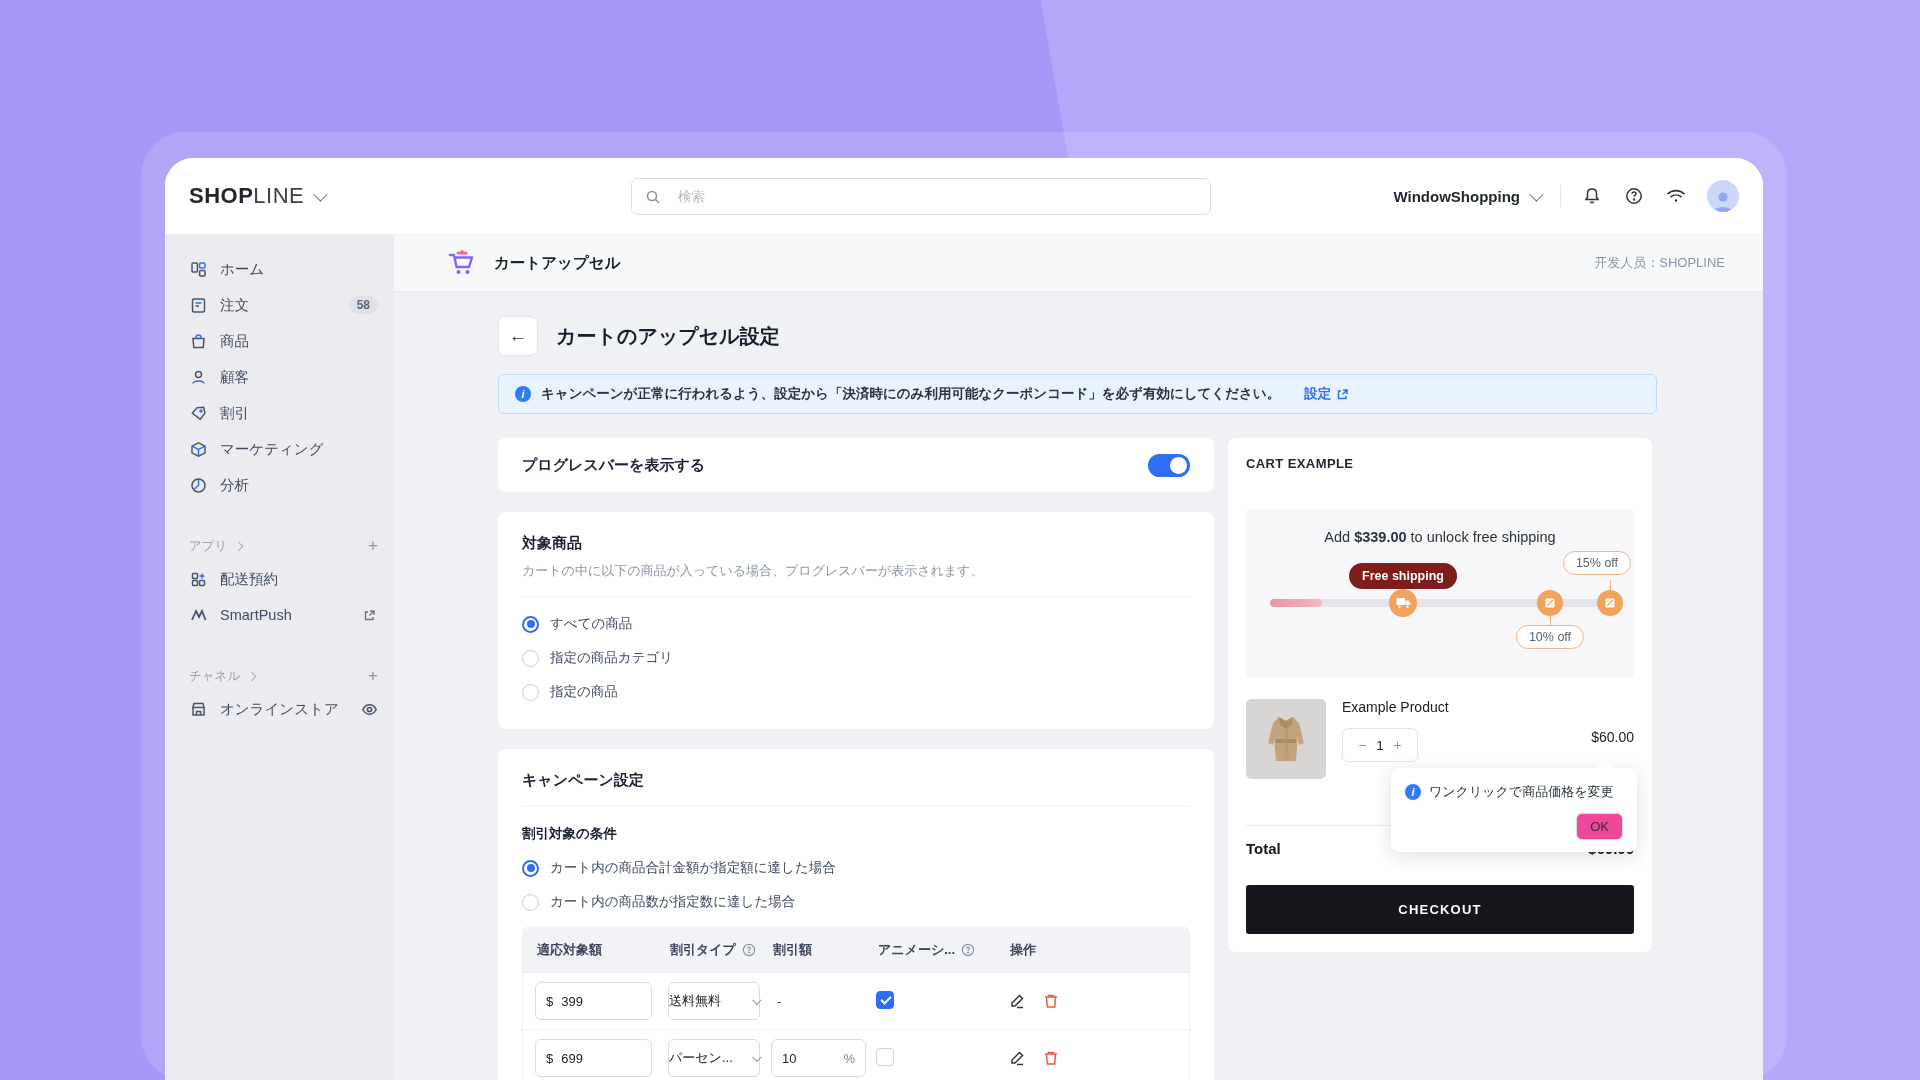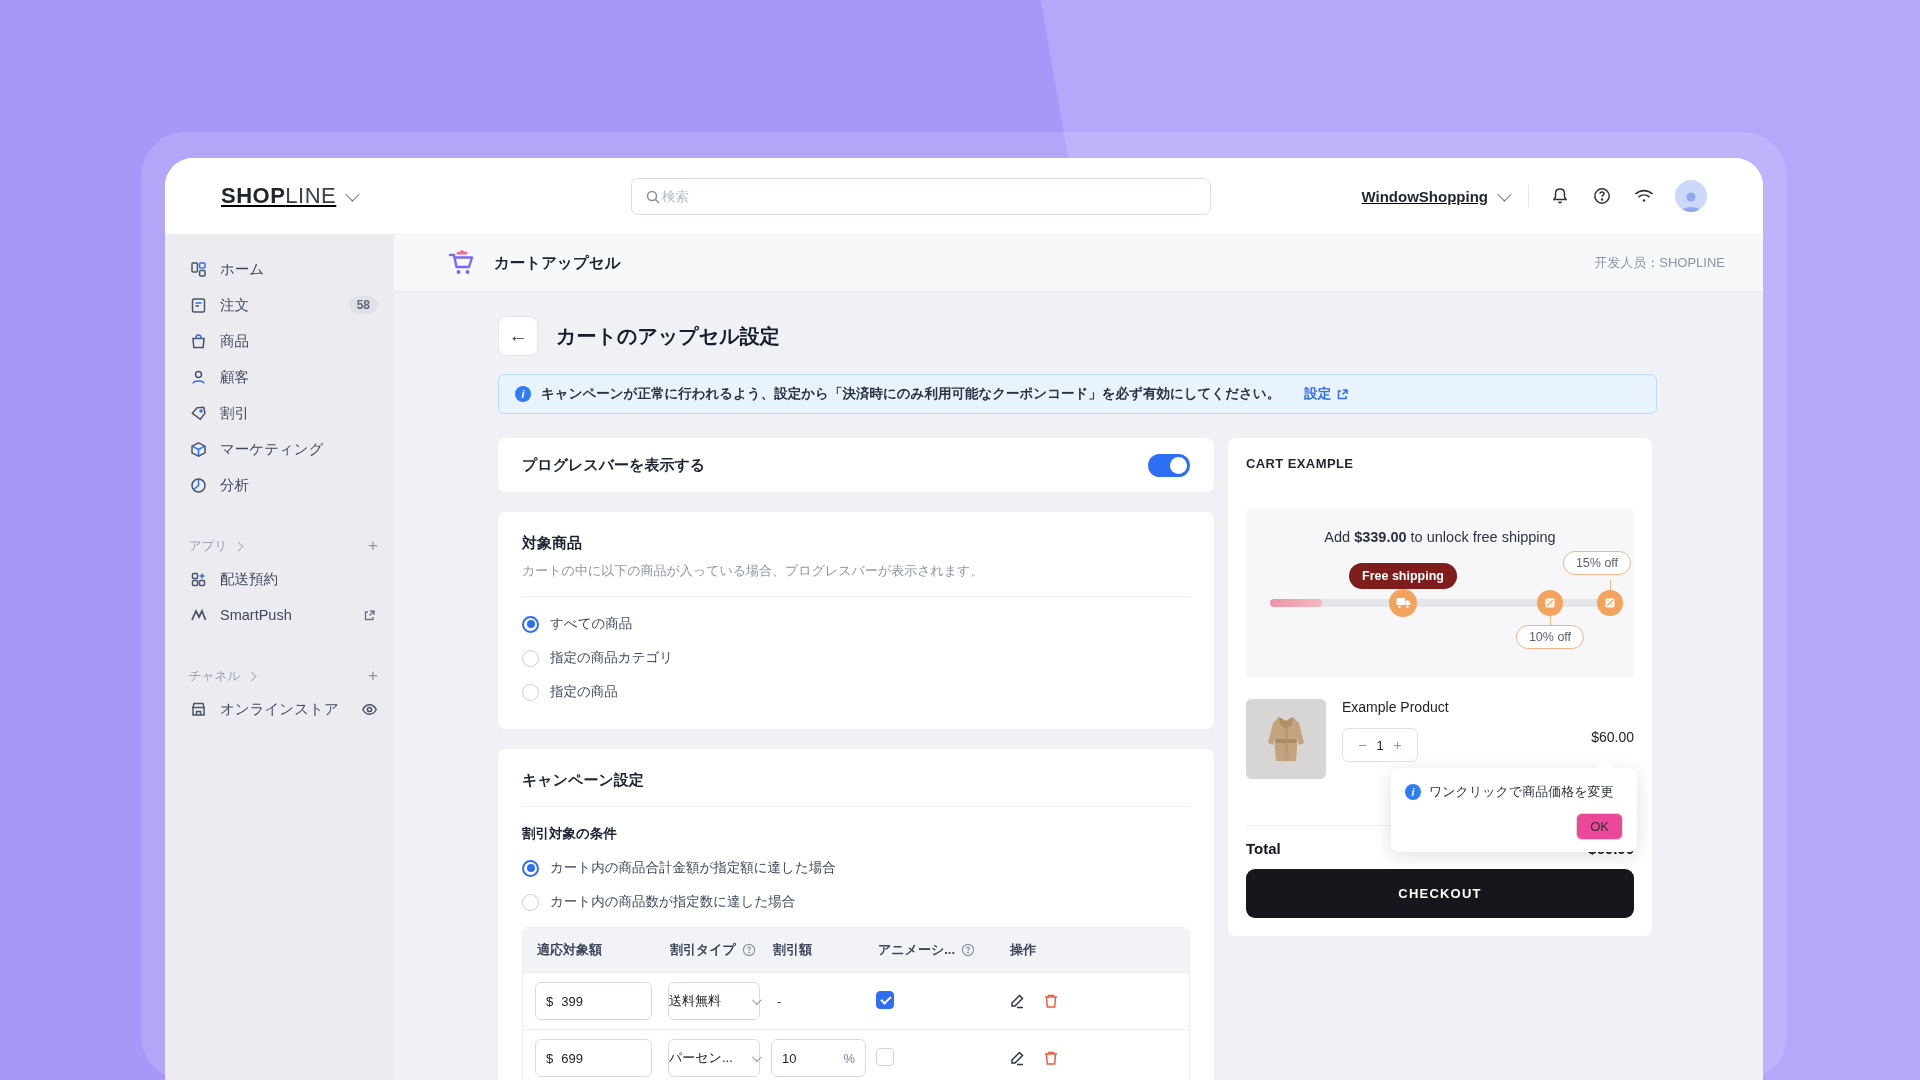--- a/index.html
+++ b/index.html
@@ -8,30 +8,30 @@
   body { background:#a röd; background:#a897f8; position:relative; }
   .bg-diag { position:absolute; top:0; left:0; width:1920px; height:1080px;
     background:#b6a7fb; clip-path:polygon(54.2% 0, 100% 0, 100% 100%, 64% 100%); }
   .app-glow { position:absolute; left:141px; top:132px; width:1646px; height:948px;
     border-radius:44px; background:rgba(255,255,255,0.14); }
   .app { position:absolute; left:165px; top:158px; width:1598px; height:922px;
     border-radius:28px 28px 0 0; overflow:hidden; background:#f0f1f4; }
 
   
   .hdr { height:77px; background:#fff; display:flex; align-items:center;
-    padding:0 56px; position:relative; border-bottom:1px solid #eef0f3;text-decoration:underline; }
+    padding:0 24px; position:relative; border-bottom:1px solid #eef0f3; }
   .logo { display:flex; align-items:center; gap:10px; cursor:pointer; }
   .logo-txt { font-size:22px; color:#20242c; letter-spacing:.5px; }
   .logo-txt b { font-weight:800; }
   .logo-txt span { font-weight:400; color:#3a4049; }
   .chev { width:10px; height:10px; border-right:1.8px solid #6b7280;
     border-bottom:1.8px solid #6b7280; transform:rotate(45deg) translateY(-2px); }
   .search { position:absolute; left:466px; top:20px; width:580px; height:37px;
     border:1px solid #d9dee6; border-radius:7px; background:#fff;
-    display:flex; align-items:center; padding:0 12px; gap:0; }
+    display:flex; align-items:center; padding:0 12px; gap:16px; }
   .search input { border:none; outline:none; flex:1; font-size:13.5px; color:#333;
     font-family:inherit; background:transparent; }
   .search input::placeholder { color:#b3bac6; }
   .hdr-right { margin-left:auto; display:flex; align-items:center; gap:20px; }
   .store { display:flex; align-items:center; gap:10px; font-size:15px;
     font-weight:700; color:#1f2533; cursor:pointer; }
   .vdiv { width:1px; height:22px; background:#e3e6eb; }
   .hicon { width:22px; height:22px; display:flex; align-items:center;
     justify-content:center; cursor:pointer; }
   .avatar { width:32px; height:32px; border-radius:50%; background:#ccd8f9;
@@ -169,25 +169,25 @@
     border-radius:8px; box-shadow:0 4px 18px rgba(30,35,50,.14); padding:15px 14px 12px;
     z-index:5; }
   .tooltip::before { content:""; position:absolute; top:-6px; right:26px; width:12px;
     height:12px; background:#fff; transform:rotate(45deg); }
   .tip-row { display:flex; gap:8px; font-size:13px; color:#2b3342; align-items:flex-start; }
   .tip-ok { display:block; margin-left:auto; margin-top:12px; border:1px solid #d8dde5;
     background:#ec4899; border-radius:6px; font-size:13px; color:#333; padding:5px 13px;
     cursor:pointer; font-family:inherit; }
 
   .total-div { margin-top:46px; border-top:1px solid #ececf0; }
-  .total-row { display:flex; justify-content:space-between; padding:14px 0 12px; }
+  .total-row { display:flex; justify-content:space-between; padding:14px 0 28px; }
   .total-row .tl { font-size:15px; font-weight:700; color:#15181f; }
   .total-row .tv { font-size:15px; font-weight:700; color:#15181f; }
   .checkout { width:100%; height:49px; background:#15171c; color:#fff; border:none;
-    font-size:13px; font-weight:700; letter-spacing:1.2px; border-radius:9px;
+    font-size:13px; font-weight:700; letter-spacing:1.2px; border-radius:3px;
     cursor:pointer; font-family:inherit; }
 
   svg { display:block; }
 </style>
 </head>
 <body>
 
 <div class="bg-diag"></div>
 <div class="app-glow"></div>
 

